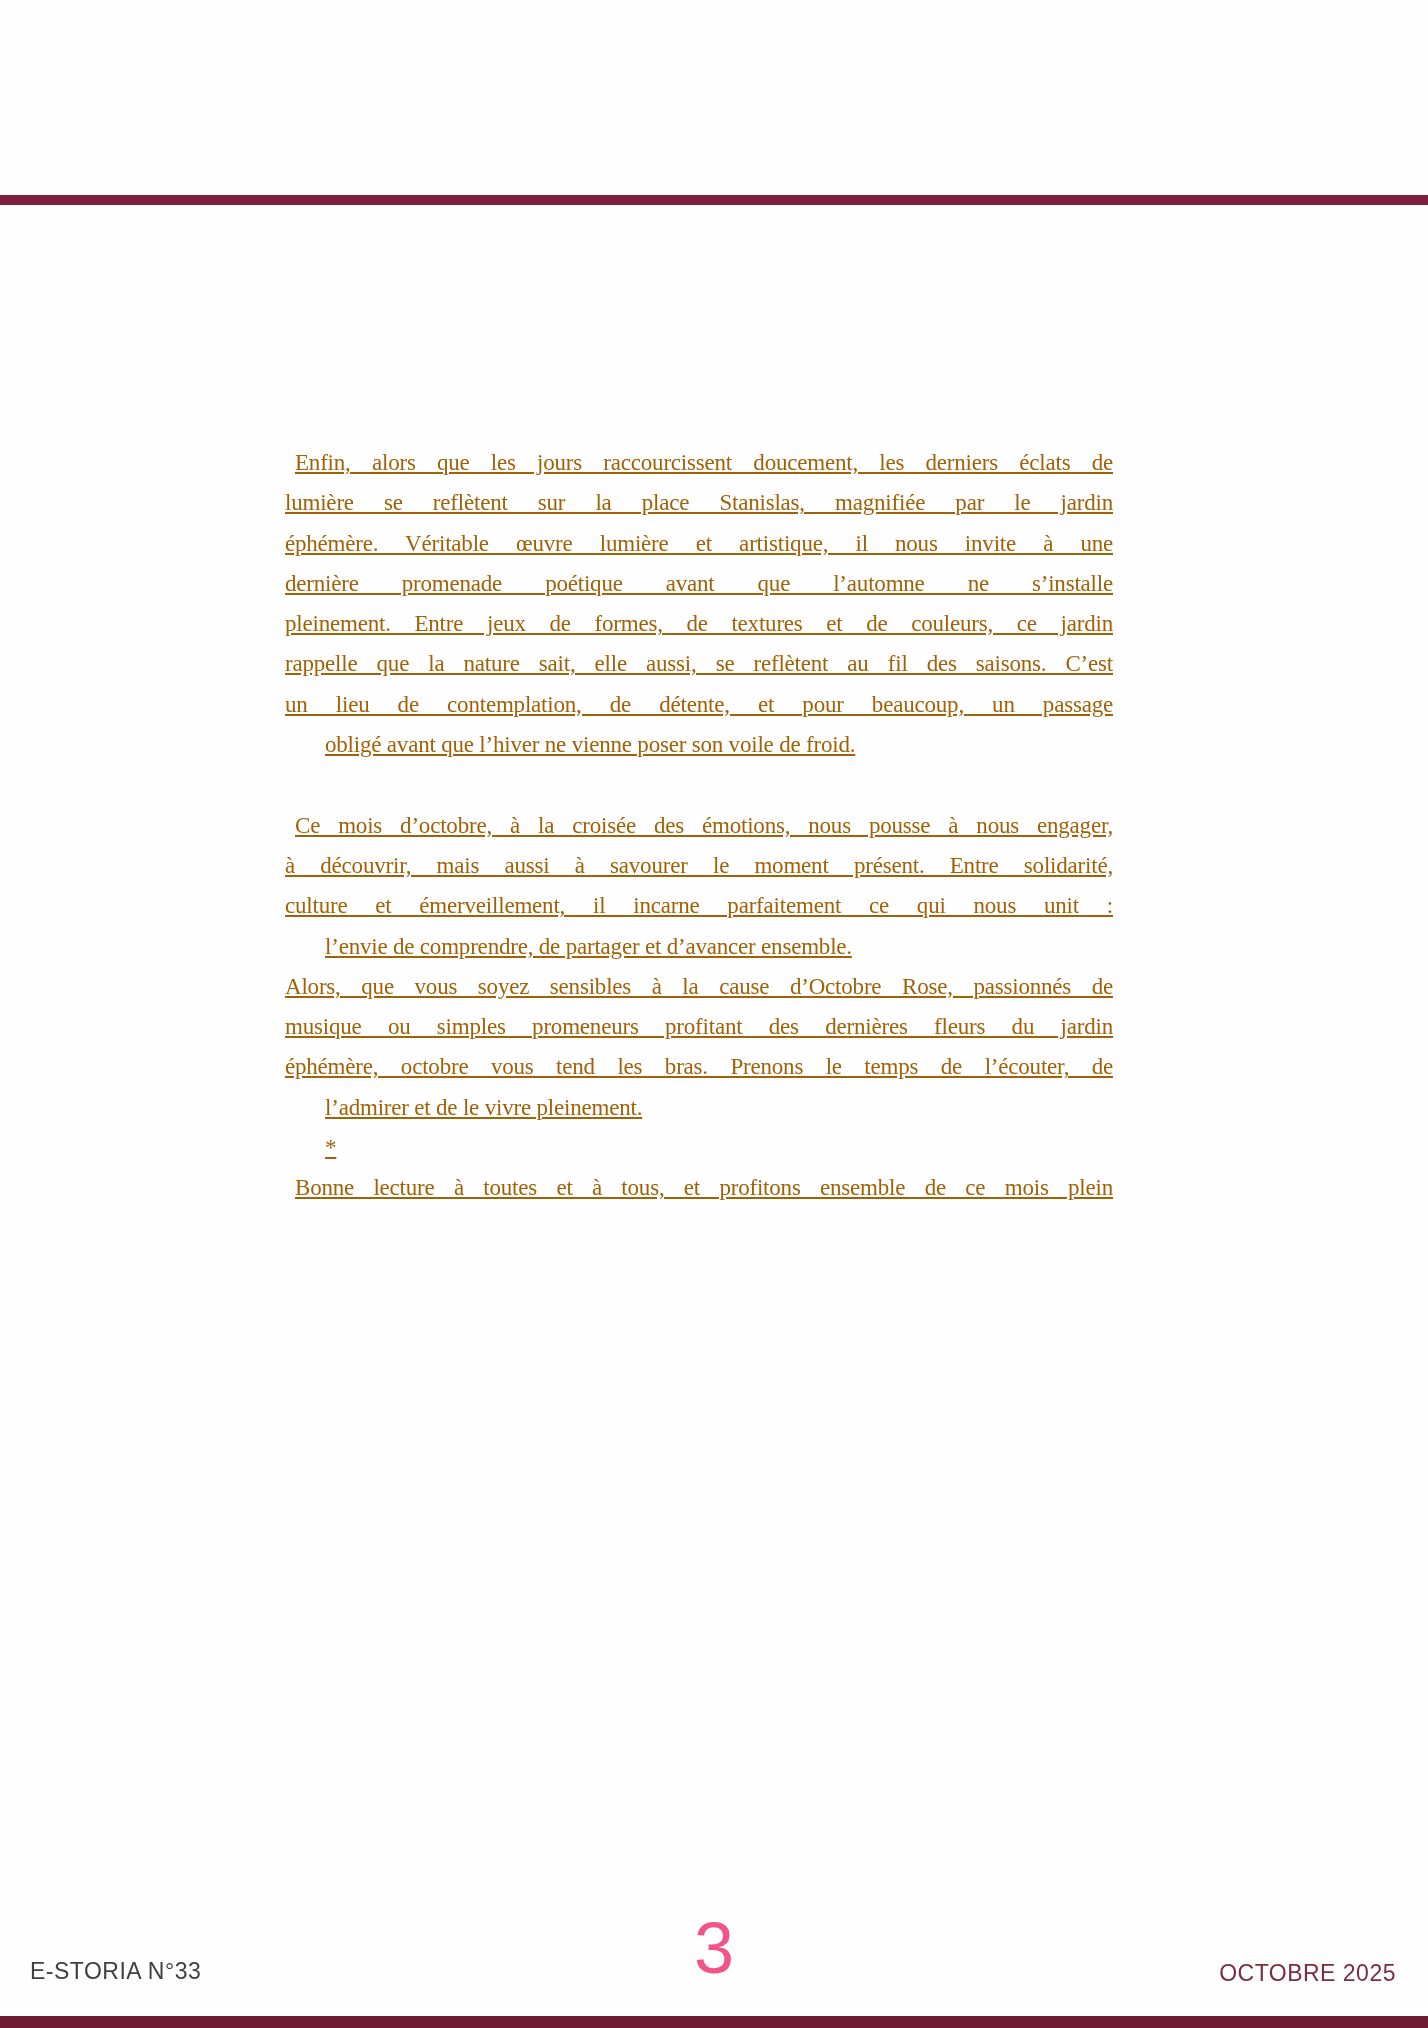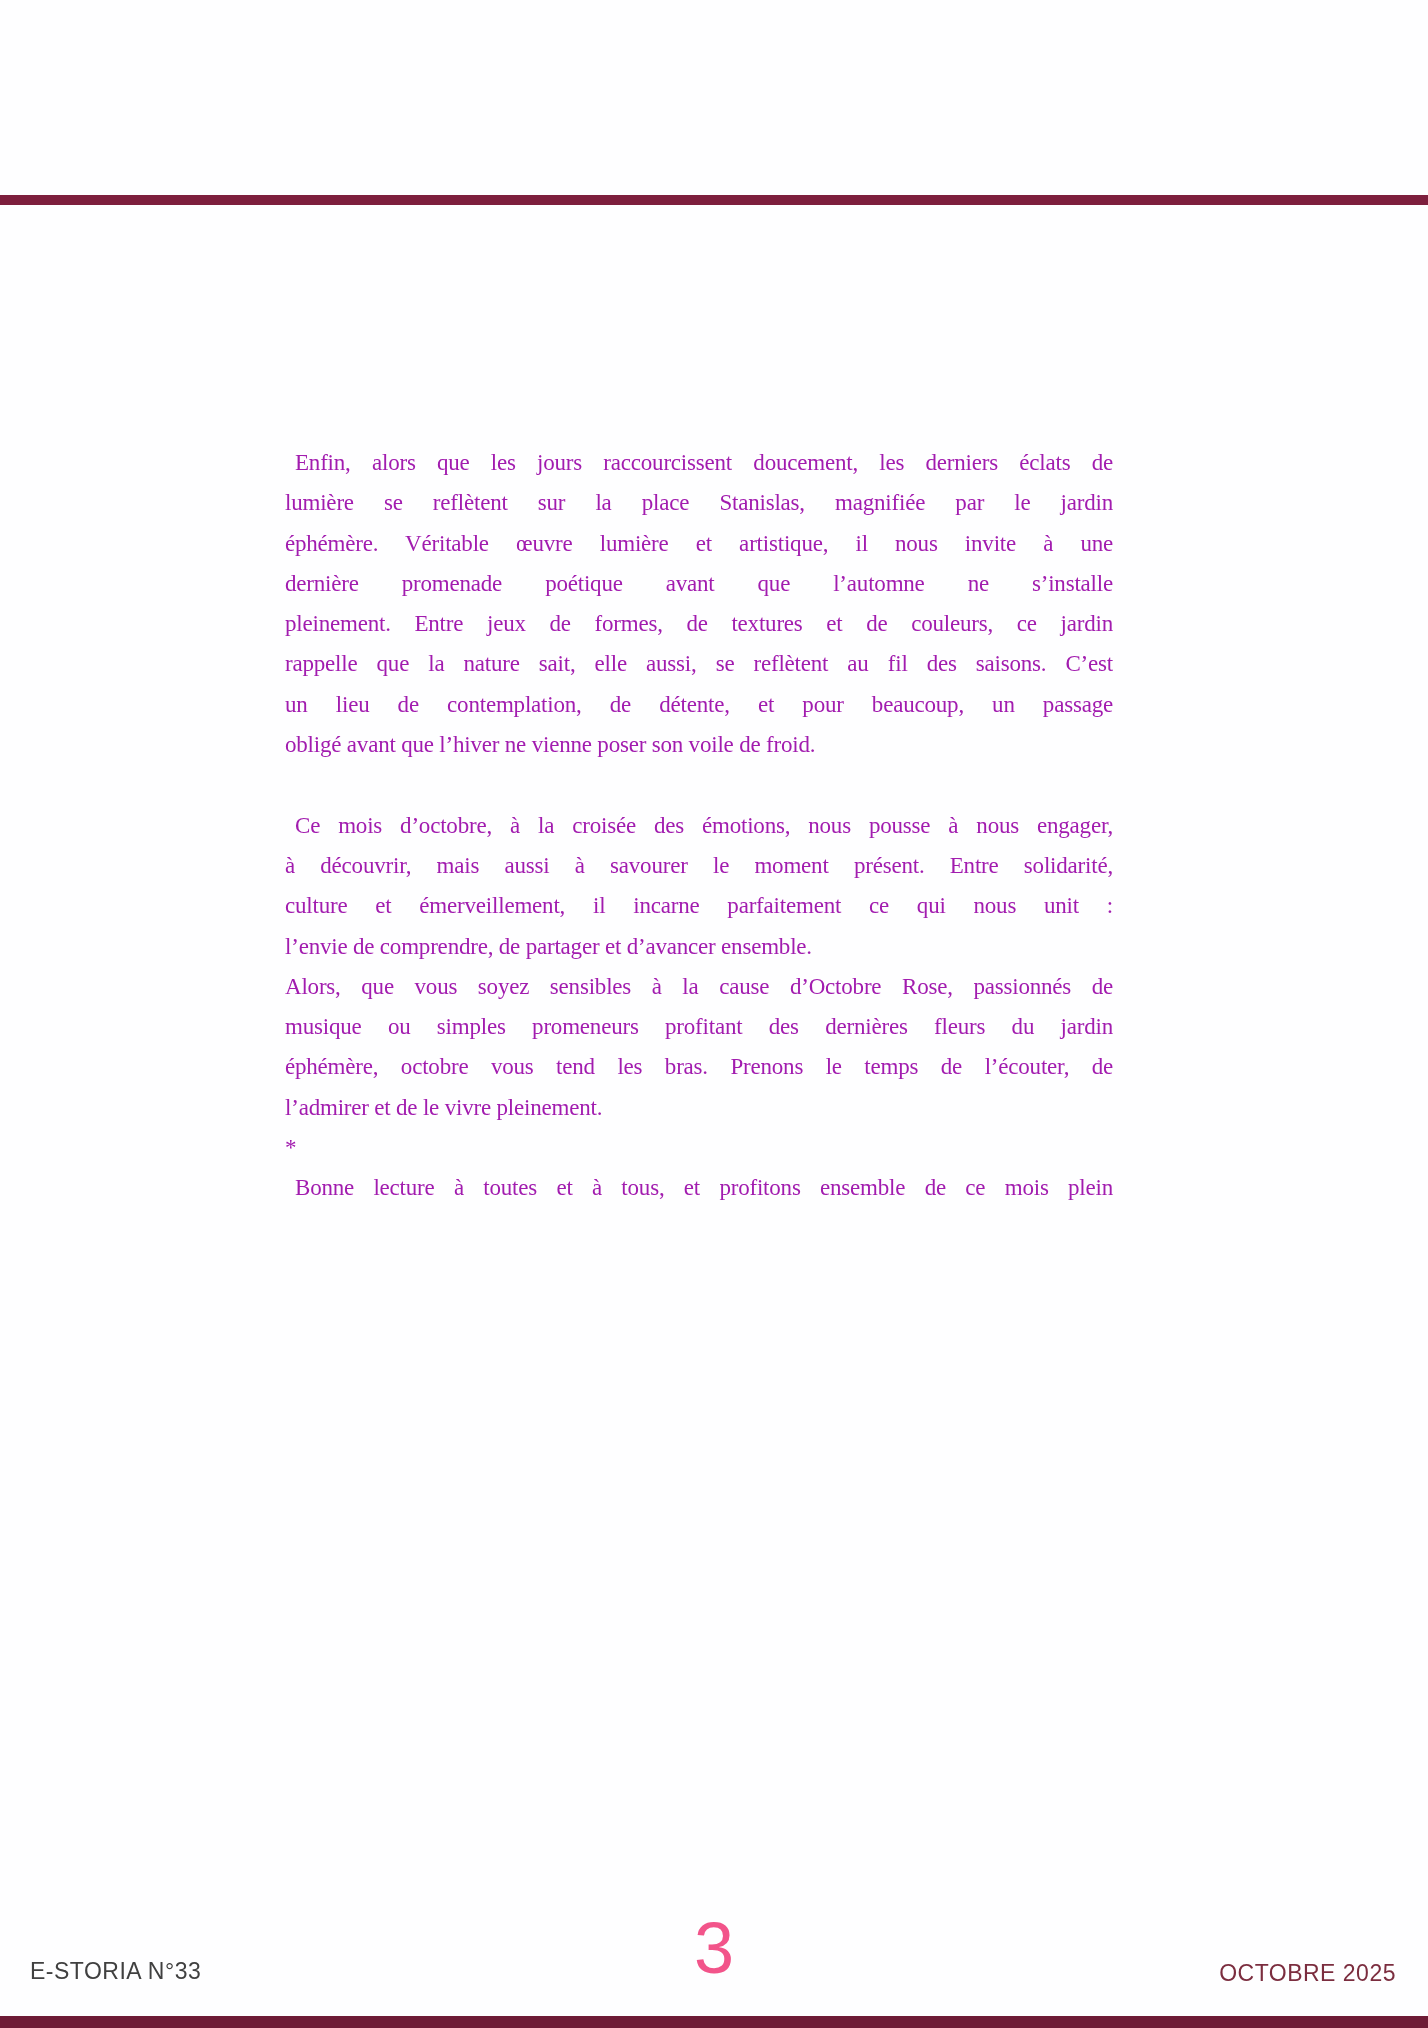--- a/index.html
+++ b/index.html
@@ -42,20 +42,21 @@
   }
   .para { margin: 0; }
   .para.gap { margin-top: 40.3px; }
   .pline {
     text-align: justify;
     text-align-last: justify;
   }
   .pline.end {
     text-align: justify;
     text-align-last: left;
+    margin-left: 40px;
   }
   .pline.ind { text-indent: 10px; }
   .footer-issue {
     position: absolute;
     left: 30px;
     top: 1956px;
     font-family: "Liberation Sans", sans-serif;
     font-size: 23px;
     line-height: 30px;
     letter-spacing: 0.5px;
@@ -82,21 +83,21 @@
     line-height: 30px;
     letter-spacing: 0.5px;
     color: #7b2d3f;
   }
 </style>
 </head>
 <body style="background: rgb(254, 254, 255);">
 
 <div class="top-rule" style="background: rgb(125, 31, 61);"></div>
 
-<div class="article" style="color: #a21caf;">
+<div class="article" style="color: #a16207; text-decoration: underline;">
     <div class="para">
       <div class="pline ind">Enfin, alors que les jours raccourcissent doucement, les derniers éclats de</div>
       <div class="pline">lumière se reflètent sur la place Stanislas, magnifiée par le jardin</div>
       <div class="pline">éphémère. Véritable œuvre lumière et artistique, il nous invite à une</div>
       <div class="pline">dernière promenade poétique avant que l’automne ne s’installe</div>
       <div class="pline">pleinement. Entre jeux de formes, de textures et de couleurs, ce jardin</div>
       <div class="pline">rappelle que la nature sait, elle aussi, se reflètent au fil des saisons. C’est</div>
       <div class="pline">un lieu de contemplation, de détente, et pour beaucoup, un passage</div>
       <div class="pline end">obligé avant que l’hiver ne vienne poser son voile de froid.</div>
     </div>

